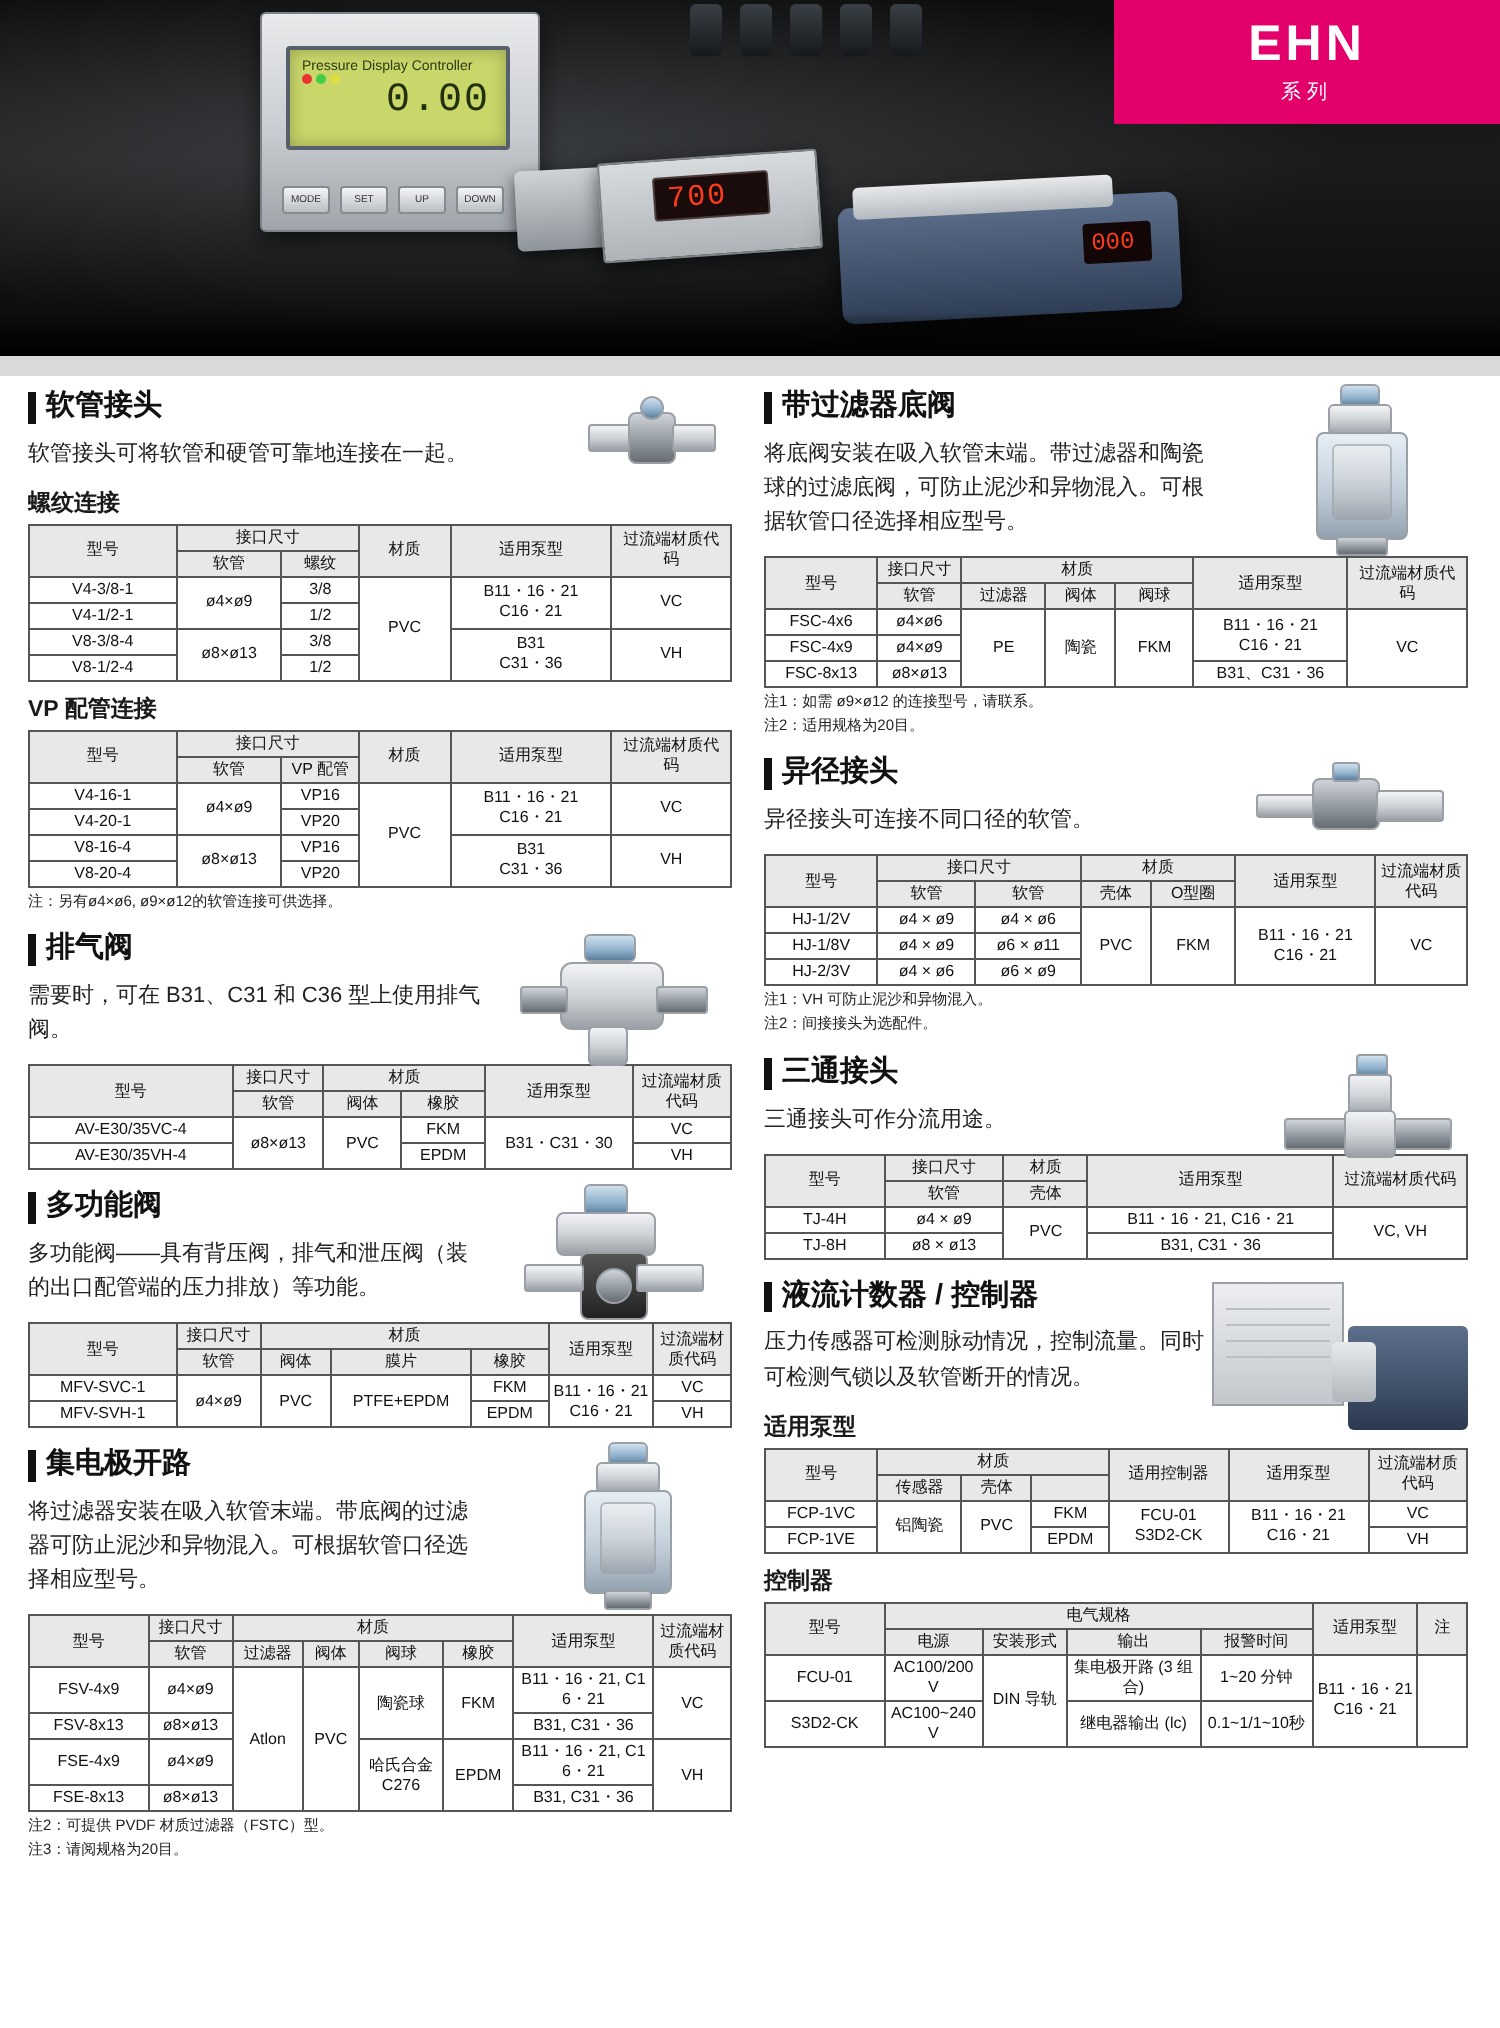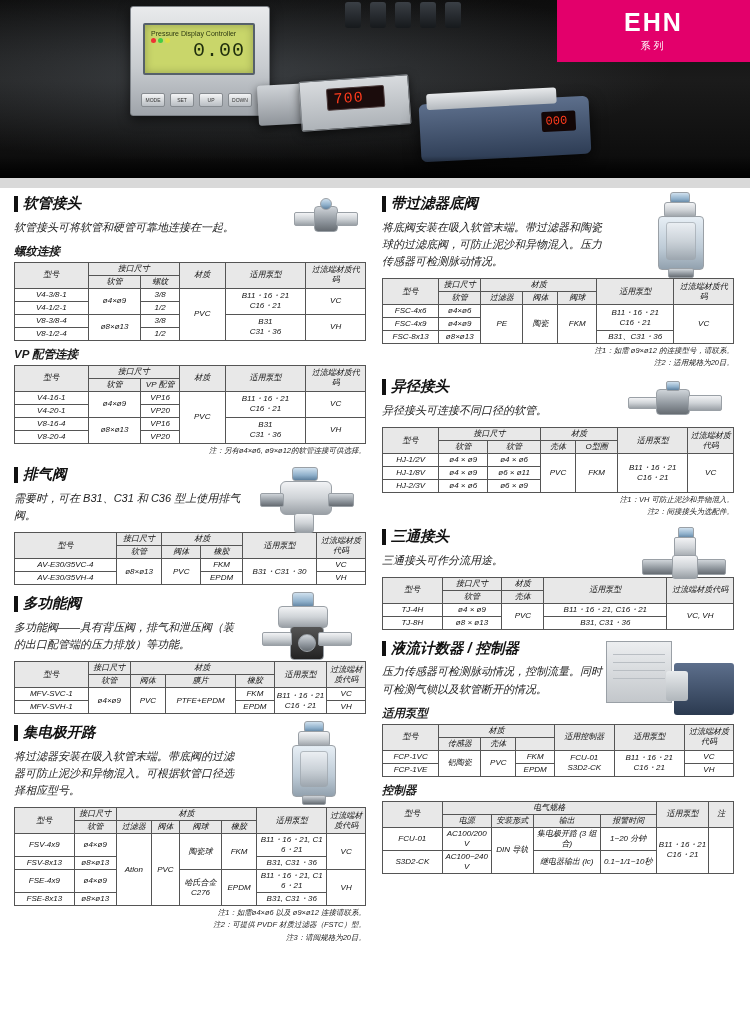--- a/index.html
+++ b/index.html
@@ -77,39 +77,39 @@
     transform: rotate(-3deg);
   }
   .top-knobs { position:absolute; left:345px; top:2px; display:flex; gap:9px;}
   .top-knobs span { width:16px; height:26px; background:linear-gradient(180deg,#3a3f45,#16191c); border-radius:3px; display:block;}
   .hdr-grad-bottom { position:absolute; left:0; bottom:0; width:750px; height:22px; background:linear-gradient(180deg,rgba(0,0,0,0),#000);}
 
   .gray-strip { width:750px; height:10px; background:#d9d9d9; }
 
   
   .content { display:flex; padding:8px 14px 0 14px; gap:16px; }
-  .col { width:352px;font-style:italic; }
+  .col { width:352px; }
 
   h2.sec {
     font-size:14.5px; font-weight:bold; color:#111; margin:0 0 7px 0;
     padding-left:5px; border-left:4px solid #111; line-height:1.1;
   }
   .desc { font-size:11px; line-height:1.55; margin:0 0 8px 0; color:#222; width:230px;}
   .subhead { font-size:11.5px; font-weight:bold; margin:6px 0 3px 0; }
 
   table.t {
     border-collapse:collapse; width:100%; font-size:8px; color:#111;
     table-layout:fixed; background:#fff;
   }
   table.t th, table.t td {
     border:1px solid #555; padding:1px 2px; text-align:center; line-height:1.25;
     word-break:break-all;
   }
   table.t th { background:#e8e8e8; font-weight:normal; }
-  .note { font-size:7.5px; color:#222; margin:2px 0 0 0; line-height:1.35;text-align:right; }
+  .note { font-size:7.5px; color:#222; margin:2px 0 0 0; line-height:1.35; }
 
   .blk { margin-bottom:11px; position:relative; }
 
   
   .prodimg {
     position:absolute; right:0; top:0;
     border-radius:2px;
   }
   .pi-body { position:relative; width:100%; height:100%; }
 
@@ -466,41 +466,40 @@
           <td>B11・16・21, C16・21</td>
           <td rowspan="2">VH</td>
         </tr>
         <tr>
           <td>FSE-8x13</td>
           <td>ø8×ø13</td>
           <td>B31, C31・36</td>
         </tr>
       </tbody>
         </table>
-      <p class="note">注1：如需ø4×ø6 以及 ø9×ø12 连接请联系。</p>
       <p class="note">注2：可提供 PVDF 材质过滤器（FSTC）型。</p>
       <p class="note">注3：请阅规格为20目。</p>
     </div>
 
   </div>
 
   <div class="col">
 
     <div class="blk">
       <h2 class="sec">带过滤器底阀</h2>
       <div class="prodimg" style="width:100px;height:96px;top:-4px;">
         <div class="pi-body">
           <div class="fit blue" style="left:36px;top:0px;width:20px;height:12px;border-radius:3px;"></div>
           <div class="fit" style="left:30px;top:10px;width:32px;height:16px;border-radius:3px;"></div>
           <div class="fit trans" style="left:24px;top:24px;width:46px;height:54px;border-radius:4px;"></div>
           <div class="fit" style="left:32px;top:30px;width:30px;height:38px;border-radius:3px;opacity:.6;"></div>
           <div class="fit dark" style="left:34px;top:76px;width:26px;height:10px;border-radius:2px;"></div>
         </div>
       </div>
-      <p class="desc">将底阀安装在吸入软管末端。带过滤器和陶瓷球的过滤底阀，可防止泥沙和异物混入。压力传感器可检测脉动情况。</p>
+      <p class="desc">将底阀安装在吸入软管末端。带过滤器和陶瓷球的过滤底阀，可防止泥沙和异物混入。可根据软管口径选择相应型号。</p>
       <table class="t">
         <colgroup>
             <col style="width:16%">
             <col style="width:12%">
             <col style="width:12%">
             <col style="width:10%">
             <col style="width:11%">
             <col style="width:22%">
             <col style="width:17%">
           </colgroup>

